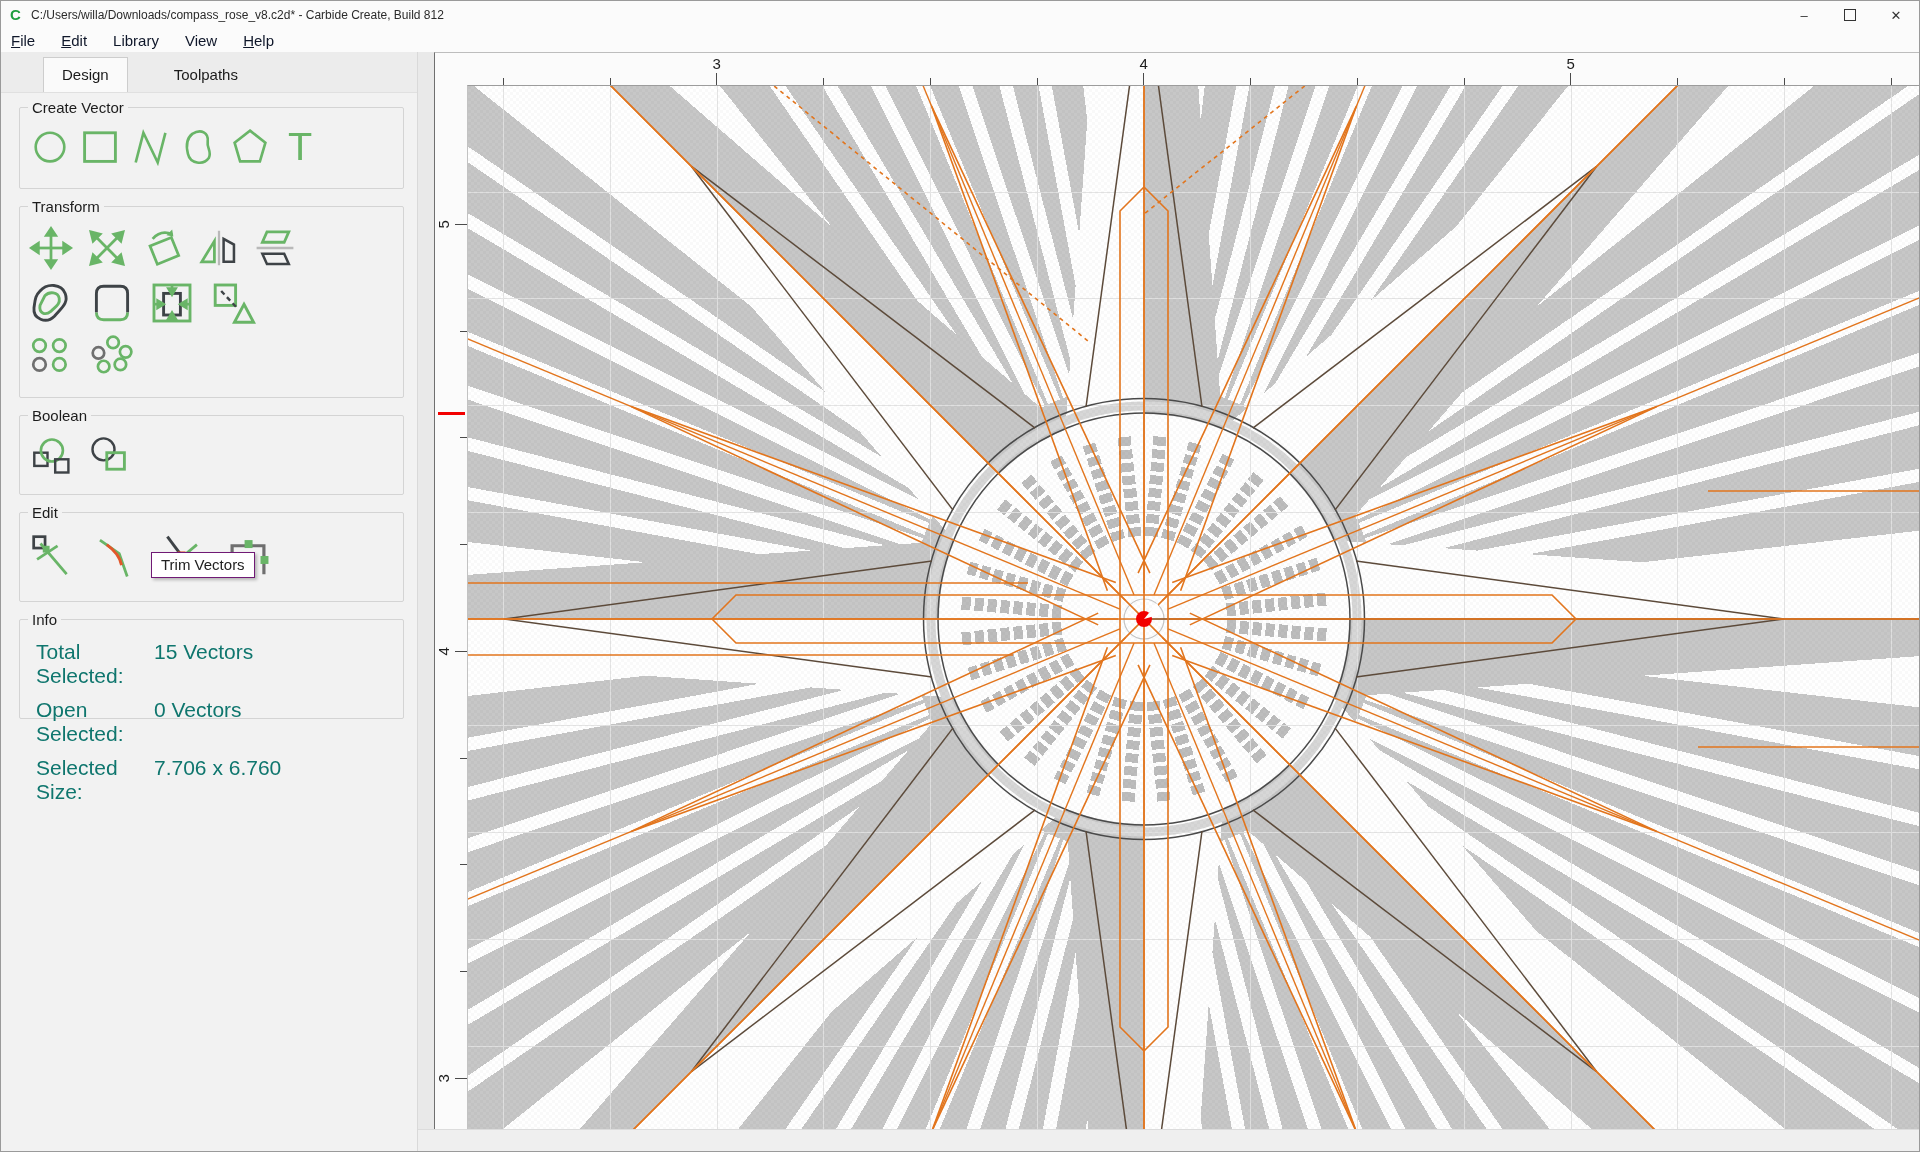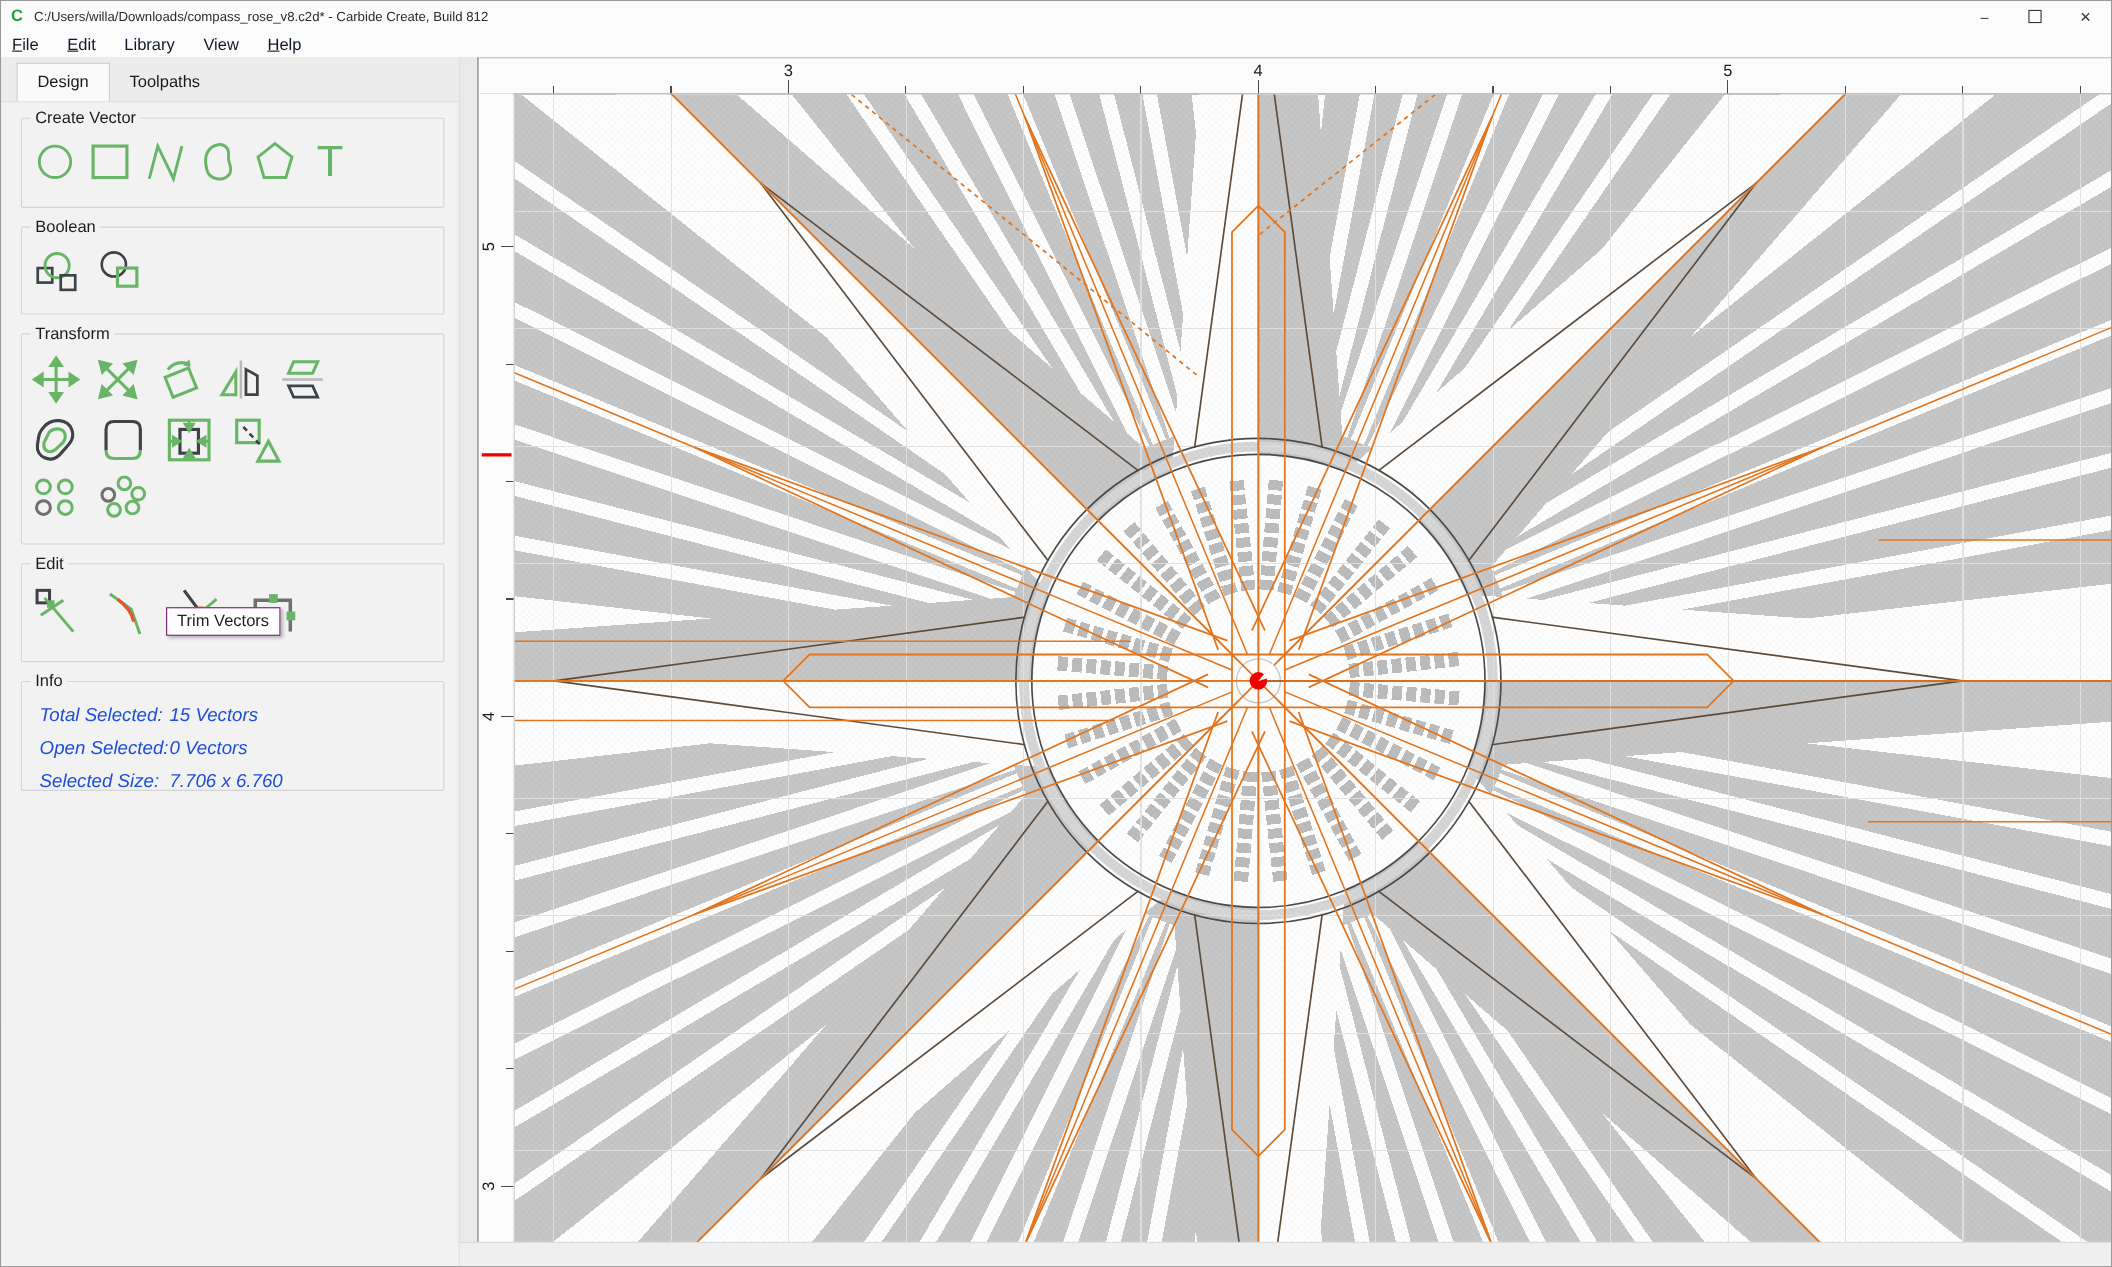--- a/index.html
+++ b/index.html
@@ -13,30 +13,30 @@
   #btn-min{right:92px;} #btn-max{right:46px;} #btn-close{right:0;}
   #maxglyph{width:10px;height:10px;border:1.3px solid #333;}
   
   #menubar{position:absolute;left:0;top:28px;width:100%;height:23px;background:#fbfbfb;display:flex;align-items:center;border-bottom:1px solid #ededed;}
   .menuitem{font-size:15px;color:#0f172a;padding:0 13px;}
   .menuitem:first-child{padding-left:10px;}
   .mn{text-decoration:underline;}
   
   #leftcol{position:absolute;left:0;top:51px;width:417px;height:1101px;background:#f2f2f2;border-right:1px solid #d9d9d9;box-sizing:border-box;}
   #tabbar{position:relative;height:40px;background:#ececec;border-bottom:1px solid #e0e0e0;display:flex;align-items:flex-end;padding-left:14px;}
-  .tab{font-size:15px;color:#1a1a1a;padding:8px 18px 9px 18px;}
+  .tab{font-size:15px;color:#1a1a1a;padding:8px 18px 9px 18px;margin-left:28px;}
   .tab.active{background:#fafafa;border:1px solid #cdcdcd;border-bottom:none;}
   #sidebar{position:relative;padding:14px 0 0 18px;}
   .groupbox{position:relative;width:385px;border:1px solid #d4d4d4;border-radius:2px;margin-bottom:17px;box-sizing:border-box;padding:14px 8px 8px 8px;}
   .gb-label{position:absolute;top:-9px;left:8px;background:#f2f2f2;padding:0 4px;font-size:15px;color:#1c1c1c;}
   .iconrow{display:flex;align-items:center;}
   .ticon{margin-right:6px;}
   .ticon svg{display:block;}
   
-  .inforow{display:flex;font-size:17px;color:#1d4ed8;margin:6px 0 10px 8px;font-style:italic;}
+  .inforow{display:flex;font-size:21px;color:#0f766e;margin:6px 0 10px 8px;}
   .inforow .il{width:118px;}
   
   #tooltip{position:absolute;left:150px;top:500px;background:#ffffff;border:1px solid #701a75;padding:3px 9px 4px 9px;
            font-size:15px;color:#222;box-shadow:2px 2px 3px rgba(0,0,0,.25);white-space:nowrap;z-index:30;}
   
   #rightarea{position:absolute;left:417px;top:51px;width:1503px;height:1101px;background:#e9e9e9;}
   #ruler-top{position:absolute;left:16px;top:0;width:1487px;height:33px;background:#fbfbfb;border-left:1px solid #6f6f6f;border-top:1px solid #bdbdbd;box-sizing:border-box;}
   #ruler-left{position:absolute;left:16px;top:33px;width:33px;height:1044px;background:#fbfbfb;border-left:1px solid #6f6f6f;box-sizing:border-box;}
   #canvas{position:absolute;left:49px;top:33px;width:1454px;height:1044px;background:#ffffff;border-top:1px solid #9c9c9c;border-left:1px solid #c2c2c2;box-sizing:border-box;}
   #canvas svg{display:block;}
@@ -107,39 +107,20 @@
               </svg>
             </span>
           <span class="ticon">
               <svg width="44" height="44" viewBox="0 0 40 40">
                 <text x="20" y="33" text-anchor="middle" font-family="Liberation Serif,serif" font-size="36" fill="#69b567">T</text>
               </svg>
             </span>
         </div>
       </div>
 
-      <div class="groupbox" style="height:80px">
-        <span class="gb-label">Boolean</span>
-        <div class="iconrow" style="margin-top:4px">
-          <span class="ticon">
-              <svg width="50" height="44" viewBox="0 0 44 40">
-                <rect x="5" y="17" width="12" height="12" fill="none" stroke="#3e4347" stroke-width="2.2"></rect>
-                <circle cx="21" cy="15" r="10" fill="none" stroke="#69b567" stroke-width="2.4"></circle>
-                <rect x="24" y="23" width="12" height="12" fill="none" stroke="#3e4347" stroke-width="2.2"></rect>
-              </svg>
-            </span>
-          <span class="ticon">
-              <svg width="50" height="44" viewBox="0 0 44 40">
-                <circle cx="17" cy="14" r="10" fill="none" stroke="#3e4347" stroke-width="2.2"></circle>
-                <rect x="20" y="17" width="16" height="15" fill="none" stroke="#69b567" stroke-width="2.6"></rect>
-              </svg>
-            </span>
-        </div>
-      </div>
-
       <div class="groupbox" style="height:192px">
         <span class="gb-label">Transform</span>
         <div class="iconrow" style="margin-top:4px">
           <span class="ticon" style="margin-right:10px">
               <svg width="46" height="46" viewBox="0 0 40 40">
                 <g stroke="#69b567" stroke-width="2.4" fill="#69b567">
                   <line x1="20" y1="7" x2="20" y2="33"></line>
                   <line x1="7" y1="20" x2="33" y2="20"></line>
                   <path d="M20 3 L16 9 L24 9 Z"></path>
                   <path d="M20 37 L16 31 L24 31 Z"></path>
@@ -232,20 +213,39 @@
             </span>
           <span class="ticon">
               <svg width="46" height="40" viewBox="0 0 44 38">
                 <g fill="none" stroke-width="2.6">
                   <circle cx="24" cy="7" r="5.5" stroke="#69b567"></circle>
                   <circle cx="10" cy="17" r="5.5" stroke="#6f6f6f"></circle>
                   <circle cx="36" cy="16" r="5.5" stroke="#69b567"></circle>
                   <circle cx="15" cy="30" r="5.5" stroke="#69b567"></circle>
                   <circle cx="31" cy="28" r="5.5" stroke="#69b567"></circle>
                 </g>
+              </svg>
+            </span>
+        </div>
+      </div>
+
+      <div class="groupbox" style="height:80px">
+        <span class="gb-label">Boolean</span>
+        <div class="iconrow" style="margin-top:4px">
+          <span class="ticon">
+              <svg width="50" height="44" viewBox="0 0 44 40">
+                <rect x="5" y="17" width="12" height="12" fill="none" stroke="#3e4347" stroke-width="2.2"></rect>
+                <circle cx="21" cy="15" r="10" fill="none" stroke="#69b567" stroke-width="2.4"></circle>
+                <rect x="24" y="23" width="12" height="12" fill="none" stroke="#3e4347" stroke-width="2.2"></rect>
+              </svg>
+            </span>
+          <span class="ticon">
+              <svg width="50" height="44" viewBox="0 0 44 40">
+                <circle cx="17" cy="14" r="10" fill="none" stroke="#3e4347" stroke-width="2.2"></circle>
+                <rect x="20" y="17" width="16" height="15" fill="none" stroke="#69b567" stroke-width="2.6"></rect>
               </svg>
             </span>
         </div>
       </div>
 
       <div class="groupbox" style="height:90px">
         <span class="gb-label">Edit</span>
         <div class="iconrow" style="margin-top:4px">
           <span class="ticon" style="margin-right:14px">
               <svg width="50" height="50" viewBox="0 0 44 44">

